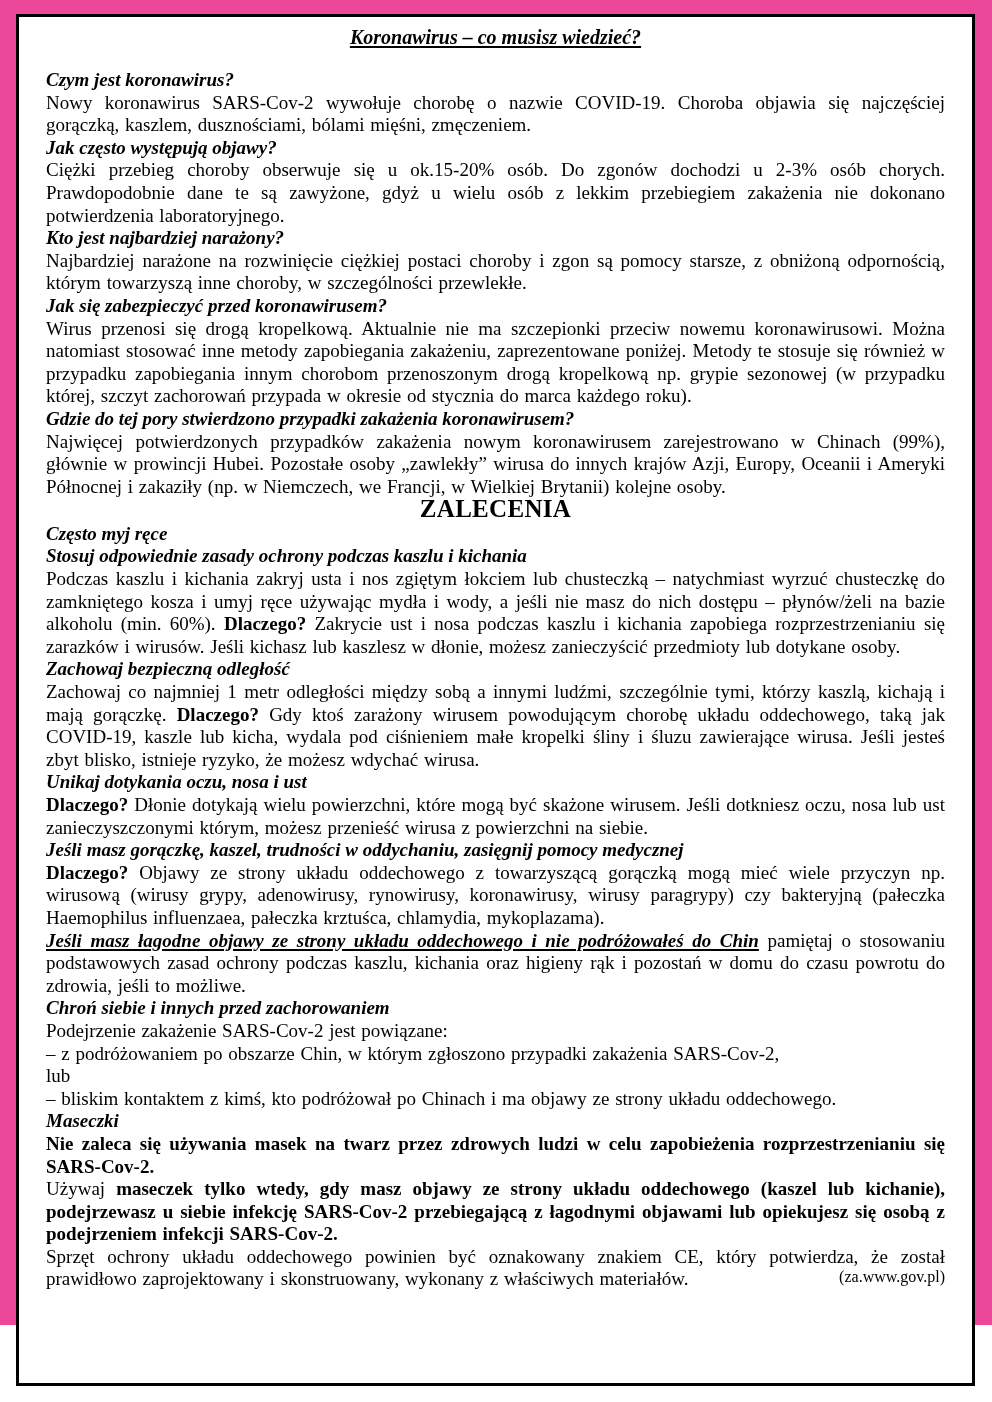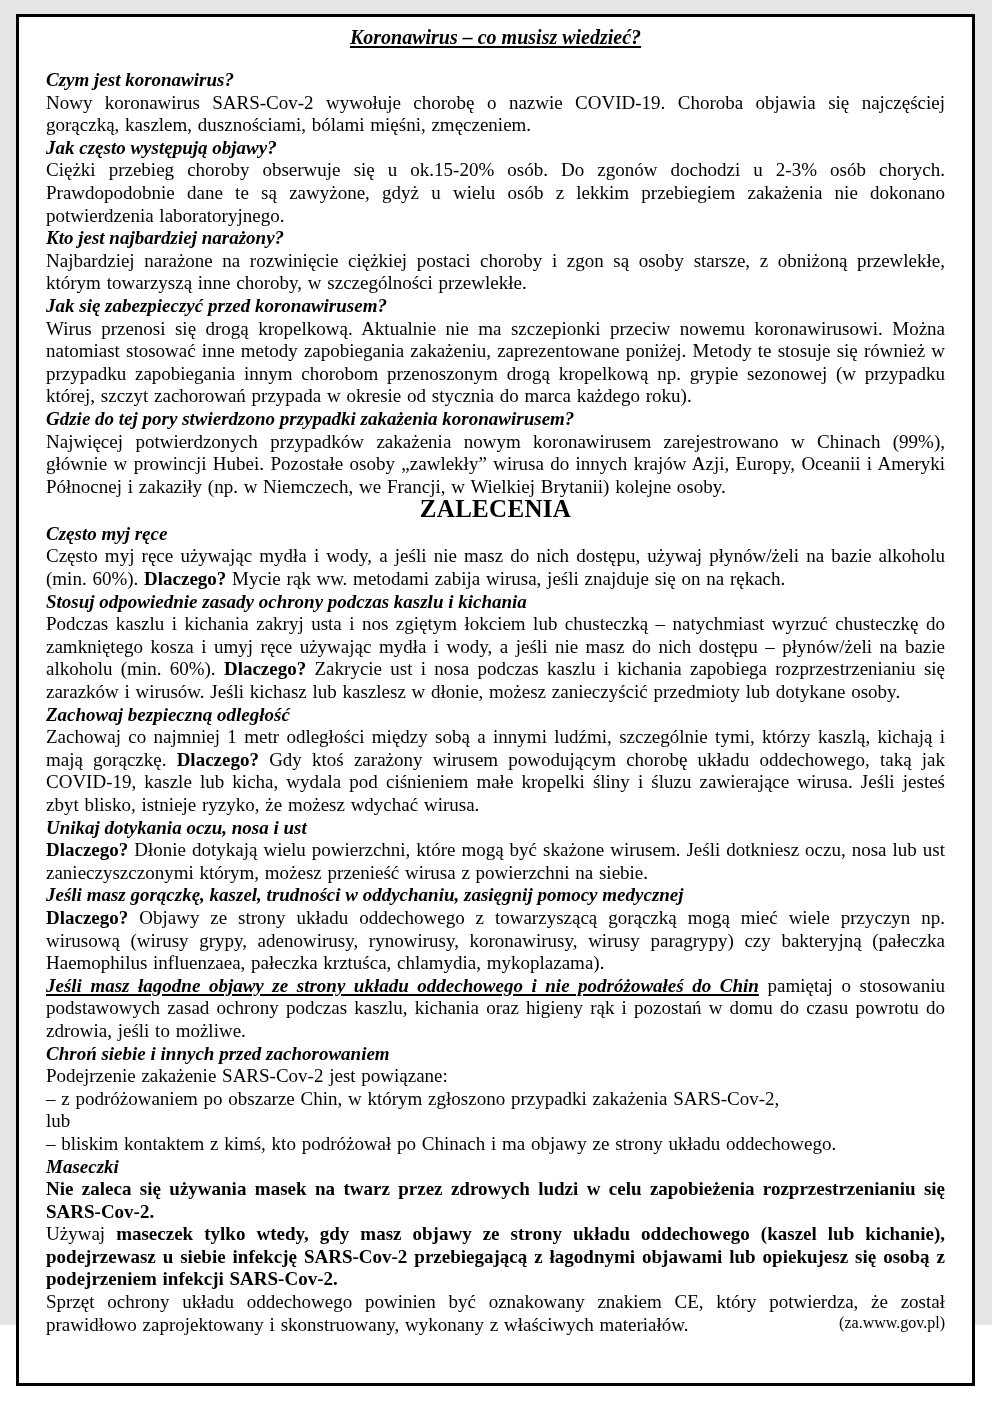--- a/index.html
+++ b/index.html
@@ -3,21 +3,21 @@
 <meta charset="utf-8">
 <style>
   * { margin: 0; padding: 0; box-sizing: border-box; }
   html, body { background: #fff; }
   body {
     width: 992px; height: 1402px;
     font-family: "Liberation Serif", "DejaVu Serif", serif;
     color: #000;
     overflow: hidden;
   }
-  .page { position: relative; width: 992px; height: 1325px; background: #e5e5e5; }
+  .page { position: relative; width: 992px; height: 1325px; background: #ec4899; }
   .frame {
     position: absolute; left: 16px; top: 14px;
     width: 959px; height: 1372px;
     border: 3px solid #000;
     padding: 8px 27px 10px 27px;
     overflow: hidden;
     background: #fff;
   }
   .doc-body { font-size: 19px; line-height: 22.6px; }
   .doc-title { text-align: center; font-size: 20px; line-height: 24px; }
@@ -54,28 +54,27 @@
 <div class="page">
   <div class="frame">
     <div class="doc-body">
         <div class="doc-title"><span class="u">Koronawirus – co musisz wiedzieć?</span></div>
         <div class="spacer"></div>
         <div class="section-heading"><span class="u">Czym jest koronawirus?</span></div>
         <p class="para"><span class="seg-normal">Nowy koronawirus SARS-Cov-2 wywołuje chorobę o nazwie COVID-19. Choroba objawia się najczęściej gorączką, kaszlem, dusznościami, bólami mięśni, zmęczeniem.</span></p>
         <div class="section-heading"><span class="u">Jak często występują objawy?</span></div>
         <p class="para"><span class="seg-normal">Ciężki przebieg choroby obserwuje się u ok.15-20% osób. Do zgonów dochodzi u 2-3% osób chorych. Prawdopodobnie dane te są zawyżone, gdyż u wielu osób z lekkim przebiegiem zakażenia nie dokonano potwierdzenia laboratoryjnego.</span></p>
         <div class="section-heading"><span class="u">Kto jest najbardziej narażony?</span></div>
-        <p class="para"><span class="seg-normal">Najbardziej narażone na rozwinięcie ciężkiej postaci choroby i zgon są osoby starsze, z obniżoną przewlekłe, którym towarzyszą inne choroby, w szczególności przewlekłe.</span></p>
+        <p class="para"><span class="seg-normal">Najbardziej narażone na rozwinięcie ciężkiej postaci choroby i zgon są pomocy starsze, z obniżoną odpornością, którym towarzyszą inne choroby, w szczególności przewlekłe.</span></p>
         <div class="section-heading"><span class="u">Jak się zabezpieczyć przed koronawirusem?</span></div>
         <p class="para"><span class="seg-normal">Wirus przenosi się drogą kropelkową. Aktualnie nie ma szczepionki przeciw nowemu koronawirusowi. Można natomiast stosować inne metody zapobiegania zakażeniu, zaprezentowane poniżej. Metody te stosuje się również w przypadku zapobiegania innym chorobom przenoszonym drogą kropelkową np. grypie sezonowej (w przypadku której, szczyt zachorowań przypada w okresie od stycznia do marca każdego roku).</span></p>
         <div class="section-heading"><span class="u">Gdzie do tej pory stwierdzono przypadki zakażenia koronawirusem?</span></div>
         <p class="para"><span class="seg-normal">Najwięcej potwierdzonych przypadków zakażenia nowym koronawirusem zarejestrowano w Chinach (99%), głównie w prowincji Hubei. Pozostałe osoby „zawlekły” wirusa do innych krajów Azji, Europy, Oceanii i Ameryki Północnej i zakaziły (np. w Niemczech, we Francji, w Wielkiej Brytanii) kolejne osoby.</span></p>
         <div class="center-heading"><span class="u">ZALECENIA</span></div>
         <div class="section-heading"><span class="u">Często myj ręce</span></div>
-        <p class="para"><span class="seg-normal">Często myj ręce używając mydła i wody, a jeśli nie masz do nich dostępu, używaj płynów/żeli na bazie alkoholu (min. 60%). </span><span class="seg-bold">Dlaczego?</span><span class="seg-normal"> Mycie rąk ww. metodami zabija wirusa, jeśli znajduje się on na rękach.</span></p>
         <div class="section-heading"><span class="u">Stosuj odpowiednie zasady ochrony podczas kaszlu i kichania</span></div>
         <p class="para"><span class="seg-normal">Podczas kaszlu i kichania zakryj usta i nos zgiętym łokciem lub chusteczką – natychmiast wyrzuć chusteczkę do zamkniętego kosza i umyj ręce używając mydła i wody, a jeśli nie masz do nich dostępu – płynów/żeli na bazie alkoholu (min. 60%). </span><span class="seg-bold">Dlaczego?</span><span class="seg-normal"> Zakrycie ust i nosa podczas kaszlu i kichania zapobiega rozprzestrzenianiu się zarazków i wirusów. Jeśli kichasz lub kaszlesz w dłonie, możesz zanieczyścić przedmioty lub dotykane osoby.</span></p>
         <div class="section-heading"><span class="u">Zachowaj bezpieczną odległość</span></div>
         <p class="para"><span class="seg-normal">Zachowaj co najmniej 1 metr odległości między sobą a innymi ludźmi, szczególnie tymi, którzy kaszlą, kichają i mają gorączkę. </span><span class="seg-bold">Dlaczego?</span><span class="seg-normal"> Gdy ktoś zarażony wirusem powodującym chorobę układu oddechowego, taką jak COVID-19, kaszle lub kicha, wydala pod ciśnieniem małe kropelki śliny i śluzu zawierające wirusa. Jeśli jesteś zbyt blisko, istnieje ryzyko, że możesz wdychać wirusa.</span></p>
         <div class="section-heading"><span class="u">Unikaj dotykania oczu, nosa i ust</span></div>
         <p class="para"><span class="seg-bold">Dlaczego?</span><span class="seg-normal"> Dłonie dotykają wielu powierzchni, które mogą być skażone wirusem. Jeśli dotkniesz oczu, nosa lub ust zanieczyszczonymi którym, możesz przenieść wirusa z powierzchni na siebie.</span></p>
         <div class="section-heading"><span class="u">Jeśli masz gorączkę, kaszel, trudności w oddychaniu, zasięgnij pomocy medycznej</span></div>
         <p class="para"><span class="seg-bold">Dlaczego?</span><span class="seg-normal"> Objawy ze strony układu oddechowego z towarzyszącą gorączką mogą mieć wiele przyczyn np. wirusową (wirusy grypy, adenowirusy, rynowirusy, koronawirusy, wirusy paragrypy) czy bakteryjną (pałeczka Haemophilus influenzaea, pałeczka krztuśca, chlamydia, mykoplazama).</span></p>
         <p class="para"><span class="seg-heading-inline">Jeśli masz łagodne objawy ze strony układu oddechowego i nie podróżowałeś do Chin</span><span class="seg-normal"> pamiętaj o stosowaniu podstawowych zasad ochrony podczas kaszlu, kichania oraz higieny rąk i pozostań w domu do czasu powrotu do zdrowia, jeśli to możliwe.</span></p>
         <div class="section-heading"><span class="u">Chroń siebie i innych przed zachorowaniem</span></div>

